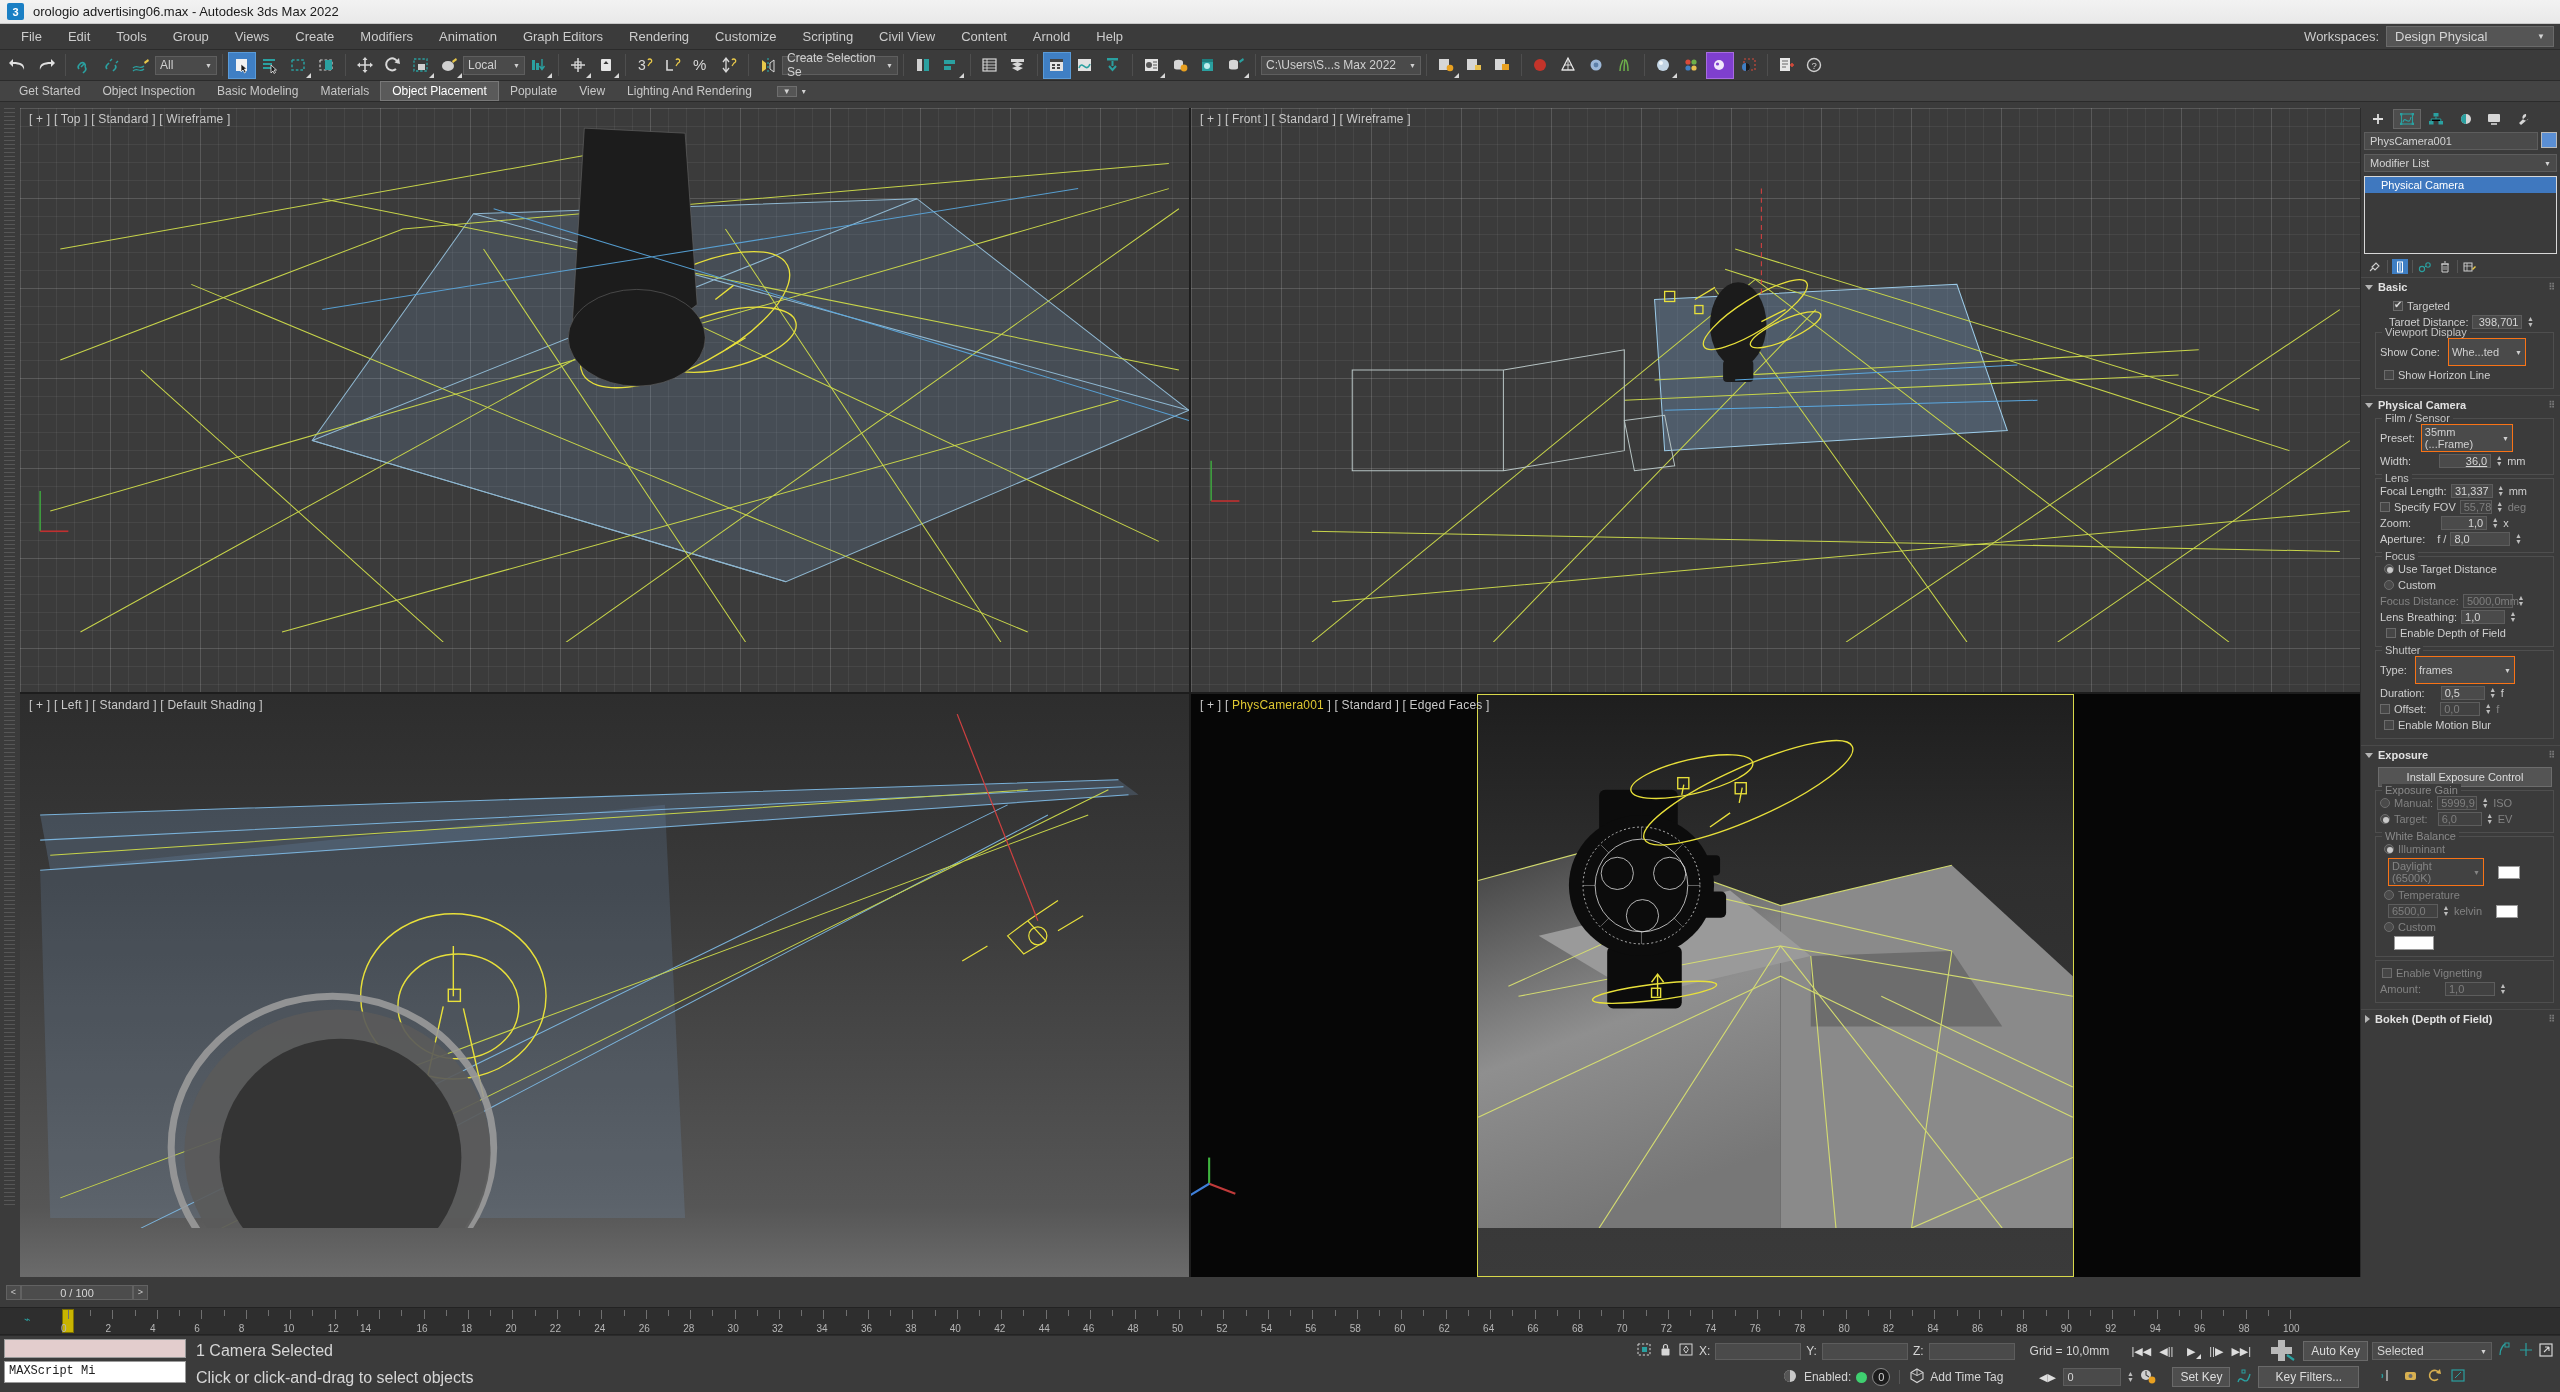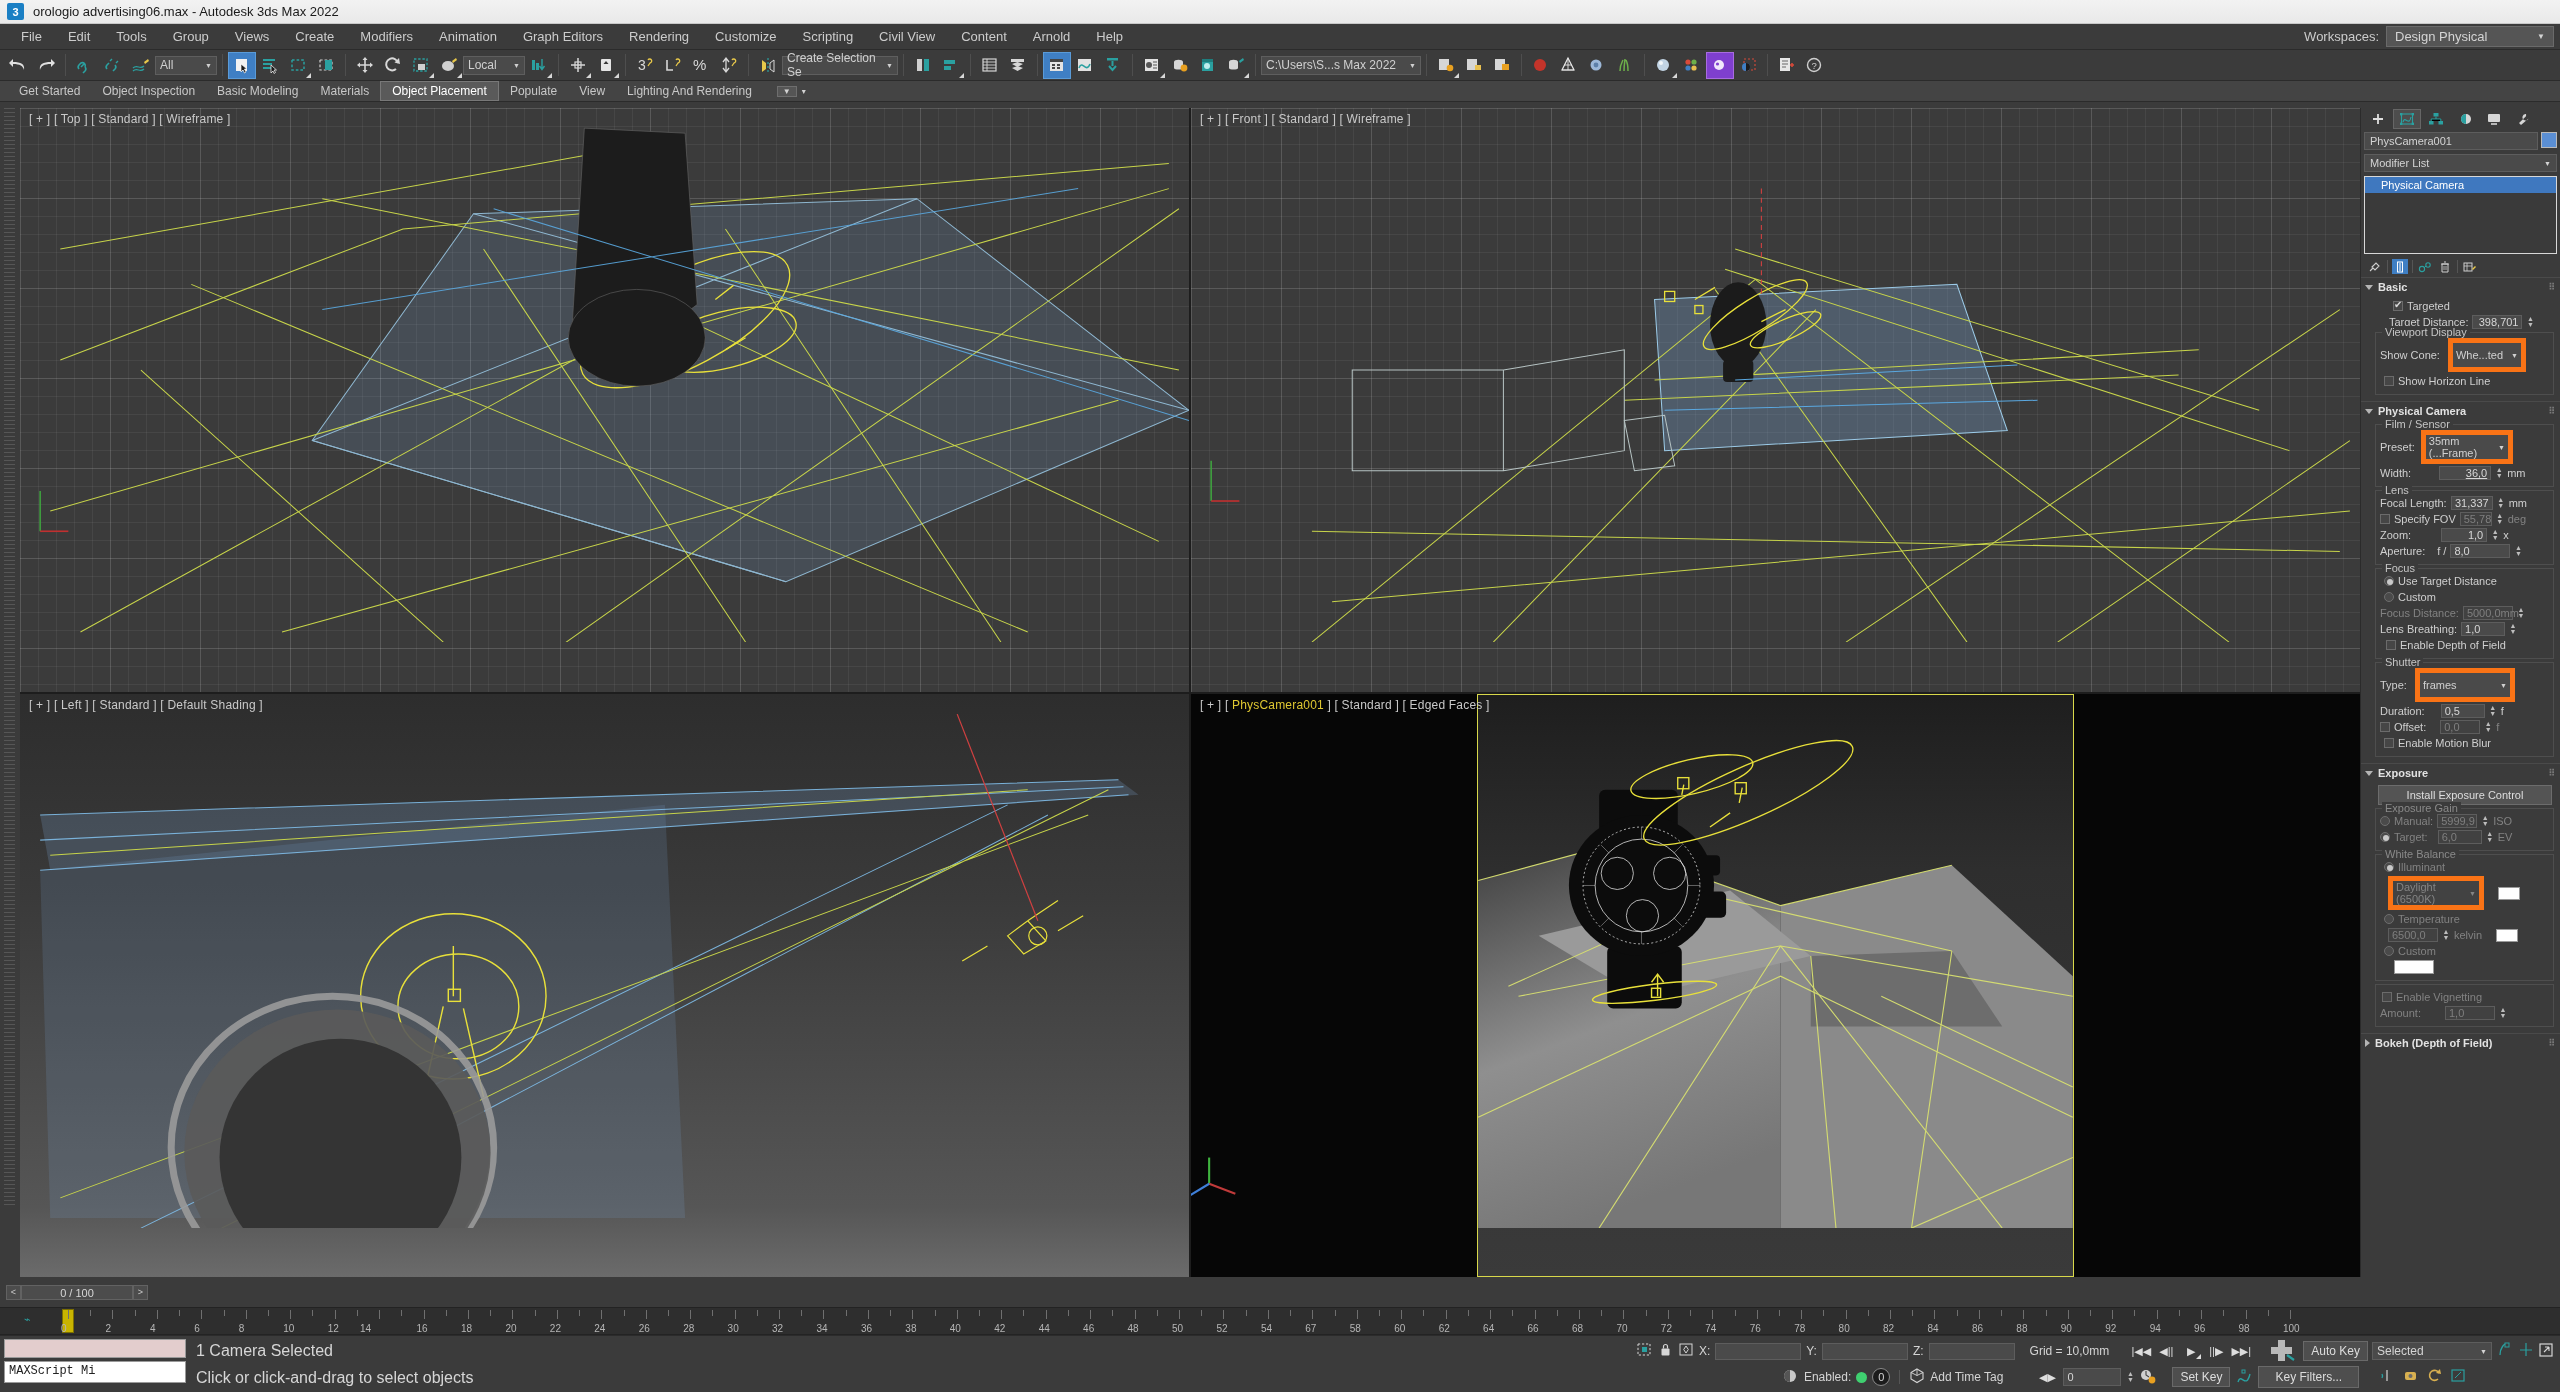--- a/index.html
+++ b/index.html
@@ -84,21 +84,21 @@
   .grp > .gl { position:absolute; top:-7px; left:6px; background:#3b3b3b; padding:0 3px;
      font-size:11px; color:#c5c5c5;}
   .row { display:flex; align-items:center; gap:4px; margin:2px 0; font-size:11px; min-height:14px;}
   .lbl { color:#cfcfcf; }
   .lbl.dim { color:#828282; }
   .spin { background:#4a4a4a; border:1px solid #5d5d5d; color:#d6d6d6; text-align:right;
      padding:0 3px; height:14px; line-height:13px; font-size:11px; }
   .spin.dim { color:#7f7f7f; background:#414141;}
   .spinarr { width:8px; display:flex; flex-direction:column; align-items:center; justify-content:center;
      gap:1px; color:#bdbdbd; font-size:7px; line-height:6px;}
-  .ddown { background:#4a4a4a;border:5px solid #f97316; height:28px; display:flex;
+  .ddown { background:#4a4a4a;border:1px solid #f97316; height:28px; display:flex;
      align-items:center; justify-content:space-between; padding:12px 3px; font-size:11px; color:#d0d0d0;}
   .ddown.dim { color:#848484; background:#424242;}
   .cbx { width:10px;height:10px;background:#464646;border:1px solid #6b6b6b; position:relative; flex:0 0 auto;}
   .cbx.ck::after { content:"✔"; position:absolute; left:0px; top:-3px; font-size:10px; color:#d9d9d9;}
   .rdo { width:10px;height:10px;border-radius:50%;background:#4a4a4a;border:1px solid #6e6e6e;
      position:relative; flex:0 0 auto;}
   .rdo.on::after { content:""; position:absolute; left:2px;top:2px;width:6px;height:6px;
      border-radius:50%; background:#c9c9c9;}
   .btnwide { background:#545454;border:1px solid #6c6c6c; text-align:center; padding:3px 0;
      font-size:11px; color:#dedede; margin:2px 2px;}
@@ -1157,21 +1157,21 @@
         <div class="tickline" style="left: 1179px; height: 9px;"></div>
         <div class="tick" style="left: 1172px;">50</div>
         <div class="tickline" style="left: 1201.22px; height: 6px;"></div>
         <div class="tickline" style="left: 1223.44px; height: 9px;"></div>
         <div class="tick" style="left: 1216.44px;">52</div>
         <div class="tickline" style="left: 1245.66px; height: 6px;"></div>
         <div class="tickline" style="left: 1267.88px; height: 9px;"></div>
         <div class="tick" style="left: 1260.88px;">54</div>
         <div class="tickline" style="left: 1290.1px; height: 6px;"></div>
         <div class="tickline" style="left: 1312.32px; height: 9px;"></div>
-        <div class="tick" style="left: 1305.32px;">67</div>
+        <div class="tick" style="left: 1305.32px;">56</div>
         <div class="tickline" style="left: 1334.54px; height: 6px;"></div>
         <div class="tickline" style="left: 1356.76px; height: 9px;"></div>
         <div class="tick" style="left: 1349.76px;">58</div>
         <div class="tickline" style="left: 1378.98px; height: 6px;"></div>
         <div class="tickline" style="left: 1401.2px; height: 9px;"></div>
         <div class="tick" style="left: 1394.2px;">60</div>
         <div class="tickline" style="left: 1423.42px; height: 6px;"></div>
         <div class="tickline" style="left: 1445.64px; height: 9px;"></div>
         <div class="tick" style="left: 1438.64px;">62</div>
         <div class="tickline" style="left: 1467.86px; height: 6px;"></div>

